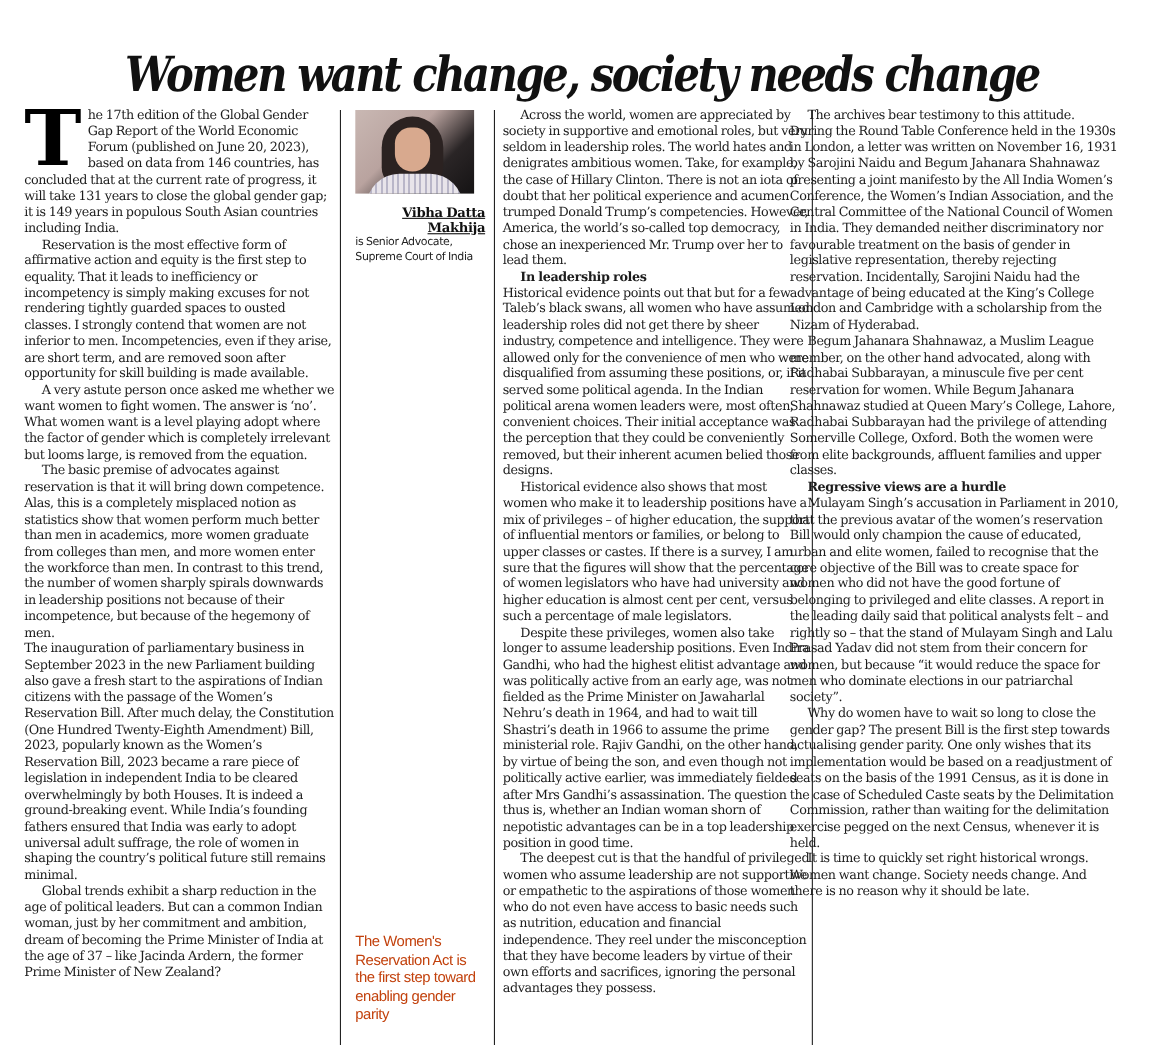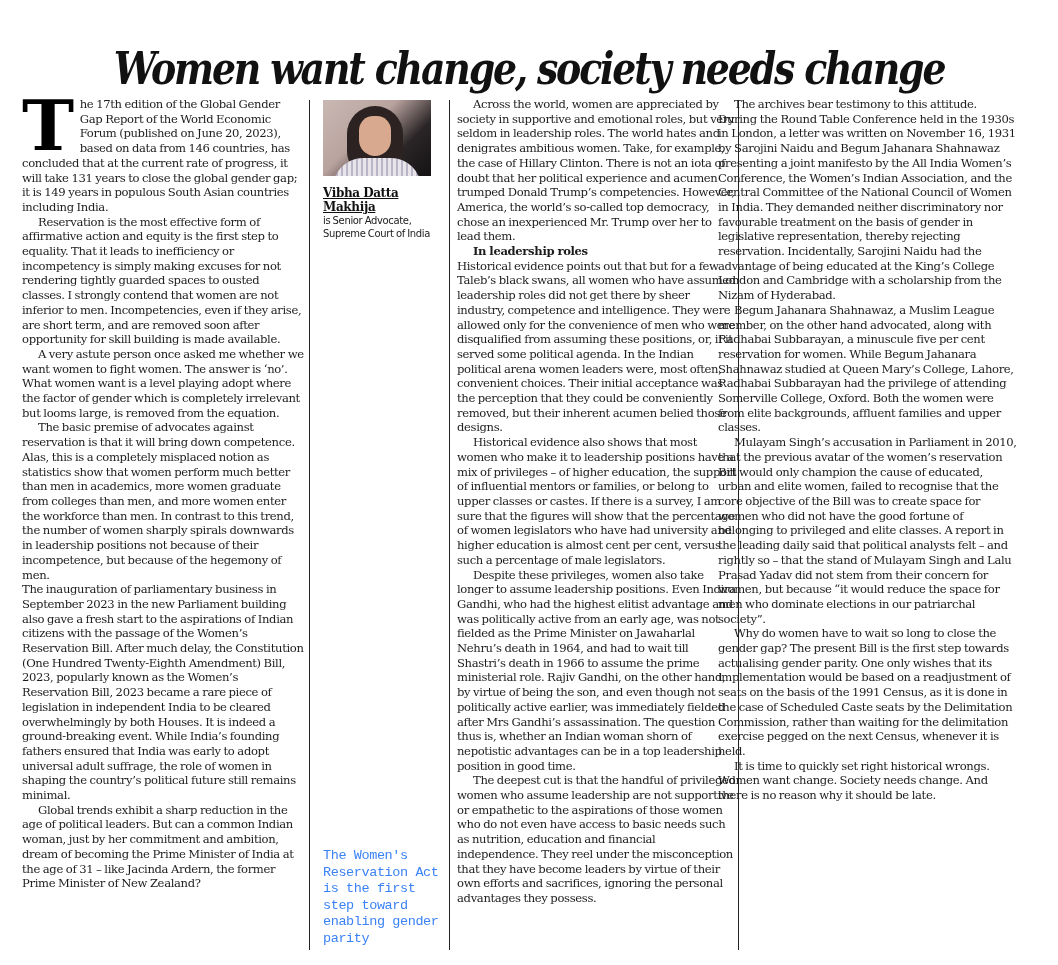--- a/index.html
+++ b/index.html
@@ -34,48 +34,48 @@
     .photo {
       width: 108px; height: 76px; display: block;
       background: linear-gradient(135deg, #c9b8b3 0%, #b9a39f 40%, #2a2526 70%, #151314 100%);
       position: relative; overflow: hidden;
     }
     .photo .hair { position: absolute; left: 24px; top: 6px; width: 56px; height: 66px; border-radius: 28px 28px 20px 20px; background: #2b2221; }
     .photo .face { position: absolute; left: 36px; top: 16px; width: 32px; height: 40px; border-radius: 16px 16px 18px 18px; background: #d8a98e; }
     .photo .shirt { position: absolute; left: 10px; top: 58px; width: 88px; height: 30px; border-radius: 30px 30px 0 0; background: repeating-linear-gradient(90deg, #e8e4ea 0 3px, #b9b6c8 3px 5px); }
     .author-name {
       margin-top: 10px; font-family: "DejaVu Serif", serif; font-weight: bold;
-      font-size: 12px; line-height: 14px; text-decoration: underline; color: #111;
+      font-size: 12px; line-height: 14px; text-decoration: underline; color: #111; text-align: right;
     }
     .author-bio {
       margin-top: 0; font-family: "DejaVu Sans", sans-serif; font-size: 10px;
       line-height: 13px; color: #222;
     }
     .pullquote {
       position: absolute; left: 323px; top: 848px; width: 118px;
-      font-family: Liberation Mono, monospace; font-size: 13.5px; line-height: 16.5px;
-      letter-spacing: -0.4px; color: #3b82f6;
+      font-family: Liberation Sans, sans-serif; font-size: 13.5px; line-height: 16.5px;
+      letter-spacing: -0.4px; color: #c2410c;
     }
   </style>
 </head>
 <body>
 
 <h1 class="headline">Women want change, society needs change</h1>
 
 <div class="rule rule1"></div>
 <div class="rule rule2"></div>
 <div class="rule rule3"></div>
 
 <div class="col col1">
   <p class="first"><span class="dropcap">T</span><span>he 17th edition of the Global Gender Gap Report of the World Economic Forum (published on June 20, 2023), based on data from 146 countries, has concluded that at the current rate of progress, it will take 131 years to close the global gender gap; it is 149 years in populous South Asian countries including India.</span></p>
   <p>Reservation is the most effective form of affirmative action and equity is the first step to equality. That it leads to inefficiency or incompetency is simply making excuses for not rendering tightly guarded spaces to ousted classes. I strongly contend that women are not inferior to men. Incompetencies, even if they arise, are short term, and are removed soon after opportunity for skill building is made available.</p>
   <p>A very astute person once asked me whether we want women to fight women. The answer is ‘no’. What women want is a level playing adopt where the factor of gender which is completely irrelevant but looms large, is removed from the equation.</p>
   <p>The basic premise of advocates against reservation is that it will bring down competence. Alas, this is a completely misplaced notion as statistics show that women perform much better than men in academics, more women graduate from colleges than men, and more women enter the workforce than men. In contrast to this trend, the number of women sharply spirals downwards in leadership positions not because of their incompetence, but because of the hegemony of men.</p>
   <p class="noindent">The inauguration of parliamentary business in September 2023 in the new Parliament building also gave a fresh start to the aspirations of Indian citizens with the passage of the Women’s Reservation Bill. After much delay, the Constitution (One Hundred Twenty-Eighth Amendment) Bill, 2023, popularly known as the Women’s Reservation Bill, 2023 became a rare piece of legislation in independent India to be cleared overwhelmingly by both Houses. It is indeed a ground-breaking event. While India’s founding fathers ensured that India was early to adopt universal adult suffrage, the role of women in shaping the country’s political future still remains minimal.</p>
-  <p>Global trends exhibit a sharp reduction in the age of political leaders. But can a common Indian woman, just by her commitment and ambition, dream of becoming the Prime Minister of India at the age of 31 – like Jacinda Ardern, the former Prime Minister of New Zealand?</p>
+  <p>Global trends exhibit a sharp reduction in the age of political leaders. But can a common Indian woman, just by her commitment and ambition, dream of becoming the Prime Minister of India at the age of 37 – like Jacinda Ardern, the former Prime Minister of New Zealand?</p>
 </div>
 
 <div class="col col2">
   <div class="photo">
     <div class="hair"></div>
     <div class="face"></div>
     <div class="shirt"></div>
   </div>
   <div class="author-name">Vibha Datta Makhija</div>
   <div class="author-bio">is Senior Advocate, Supreme Court of India</div>
@@ -88,16 +88,17 @@
   <p class="subhead">In leadership roles</p>
   <p class="noindent">Historical evidence points out that but for a few Taleb’s black swans, all women who have assumed leadership roles did not get there by sheer industry, competence and intelligence. They were allowed only for the convenience of men who were disqualified from assuming these positions, or, if it served some political agenda. In the Indian political arena women leaders were, most often, convenient choices. Their initial acceptance was the perception that they could be conveniently removed, but their inherent acumen belied those designs.</p>
   <p>Historical evidence also shows that most women who make it to leadership positions have a mix of privileges – of higher education, the support of influential mentors or families, or belong to upper classes or castes. If there is a survey, I am sure that the figures will show that the percentage of women legislators who have had university and higher education is almost cent per cent, versus such a percentage of male legislators.</p>
   <p>Despite these privileges, women also take longer to assume leadership positions. Even Indira Gandhi, who had the highest elitist advantage and was politically active from an early age, was not fielded as the Prime Minister on Jawaharlal Nehru’s death in 1964, and had to wait till Shastri’s death in 1966 to assume the prime ministerial role. Rajiv Gandhi, on the other hand, by virtue of being the son, and even though not politically active earlier, was immediately fielded after Mrs Gandhi’s assassination. The question thus is, whether an Indian woman shorn of nepotistic advantages can be in a top leadership position in good time.</p>
   <p>The deepest cut is that the handful of privileged women who assume leadership are not supportive or empathetic to the aspirations of those women who do not even have access to basic needs such as nutrition, education and financial independence. They reel under the misconception that they have become leaders by virtue of their own efforts and sacrifices, ignoring the personal advantages they possess.</p>
 </div>
 
 <div class="col col4">
   <p>The archives bear testimony to this attitude. During the Round Table Conference held in the 1930s in London, a letter was written on November 16, 1931 by Sarojini Naidu and Begum Jahanara Shahnawaz presenting a joint manifesto by the All India Women’s Conference, the Women’s Indian Association, and the Central Committee of the National Council of Women in India. They demanded neither discriminatory nor favourable treatment on the basis of gender in legislative representation, thereby rejecting reservation. Incidentally, Sarojini Naidu had the advantage of being educated at the King’s College London and Cambridge with a scholarship from the Nizam of Hyderabad.</p>
   <p>Begum Jahanara Shahnawaz, a Muslim League member, on the other hand advocated, along with Radhabai Subbarayan, a minuscule five per cent reservation for women. While Begum Jahanara Shahnawaz studied at Queen Mary’s College, Lahore, Radhabai Subbarayan had the privilege of attending Somerville College, Oxford. Both the women were from elite backgrounds, affluent families and upper classes.</p>
+  <p class="subhead">Regressive views are a hurdle</p>
   <p>Mulayam Singh’s accusation in Parliament in 2010, that the previous avatar of the women’s reservation Bill would only champion the cause of educated, urban and elite women, failed to recognise that the core objective of the Bill was to create space for women who did not have the good fortune of belonging to privileged and elite classes. A report in the leading daily said that political analysts felt – and rightly so – that the stand of Mulayam Singh and Lalu Prasad Yadav did not stem from their concern for women, but because “it would reduce the space for men who dominate elections in our patriarchal society”.</p>
   <p>Why do women have to wait so long to close the gender gap? The present Bill is the first step towards actualising gender parity. One only wishes that its implementation would be based on a readjustment of seats on the basis of the 1991 Census, as it is done in the case of Scheduled Caste seats by the Delimitation Commission, rather than waiting for the delimitation exercise pegged on the next Census, whenever it is held.</p>
   <p>It is time to quickly set right historical wrongs. Women want change. Society needs change. And there is no reason why it should be late.</p>
 </div>
 
 </body></html>

